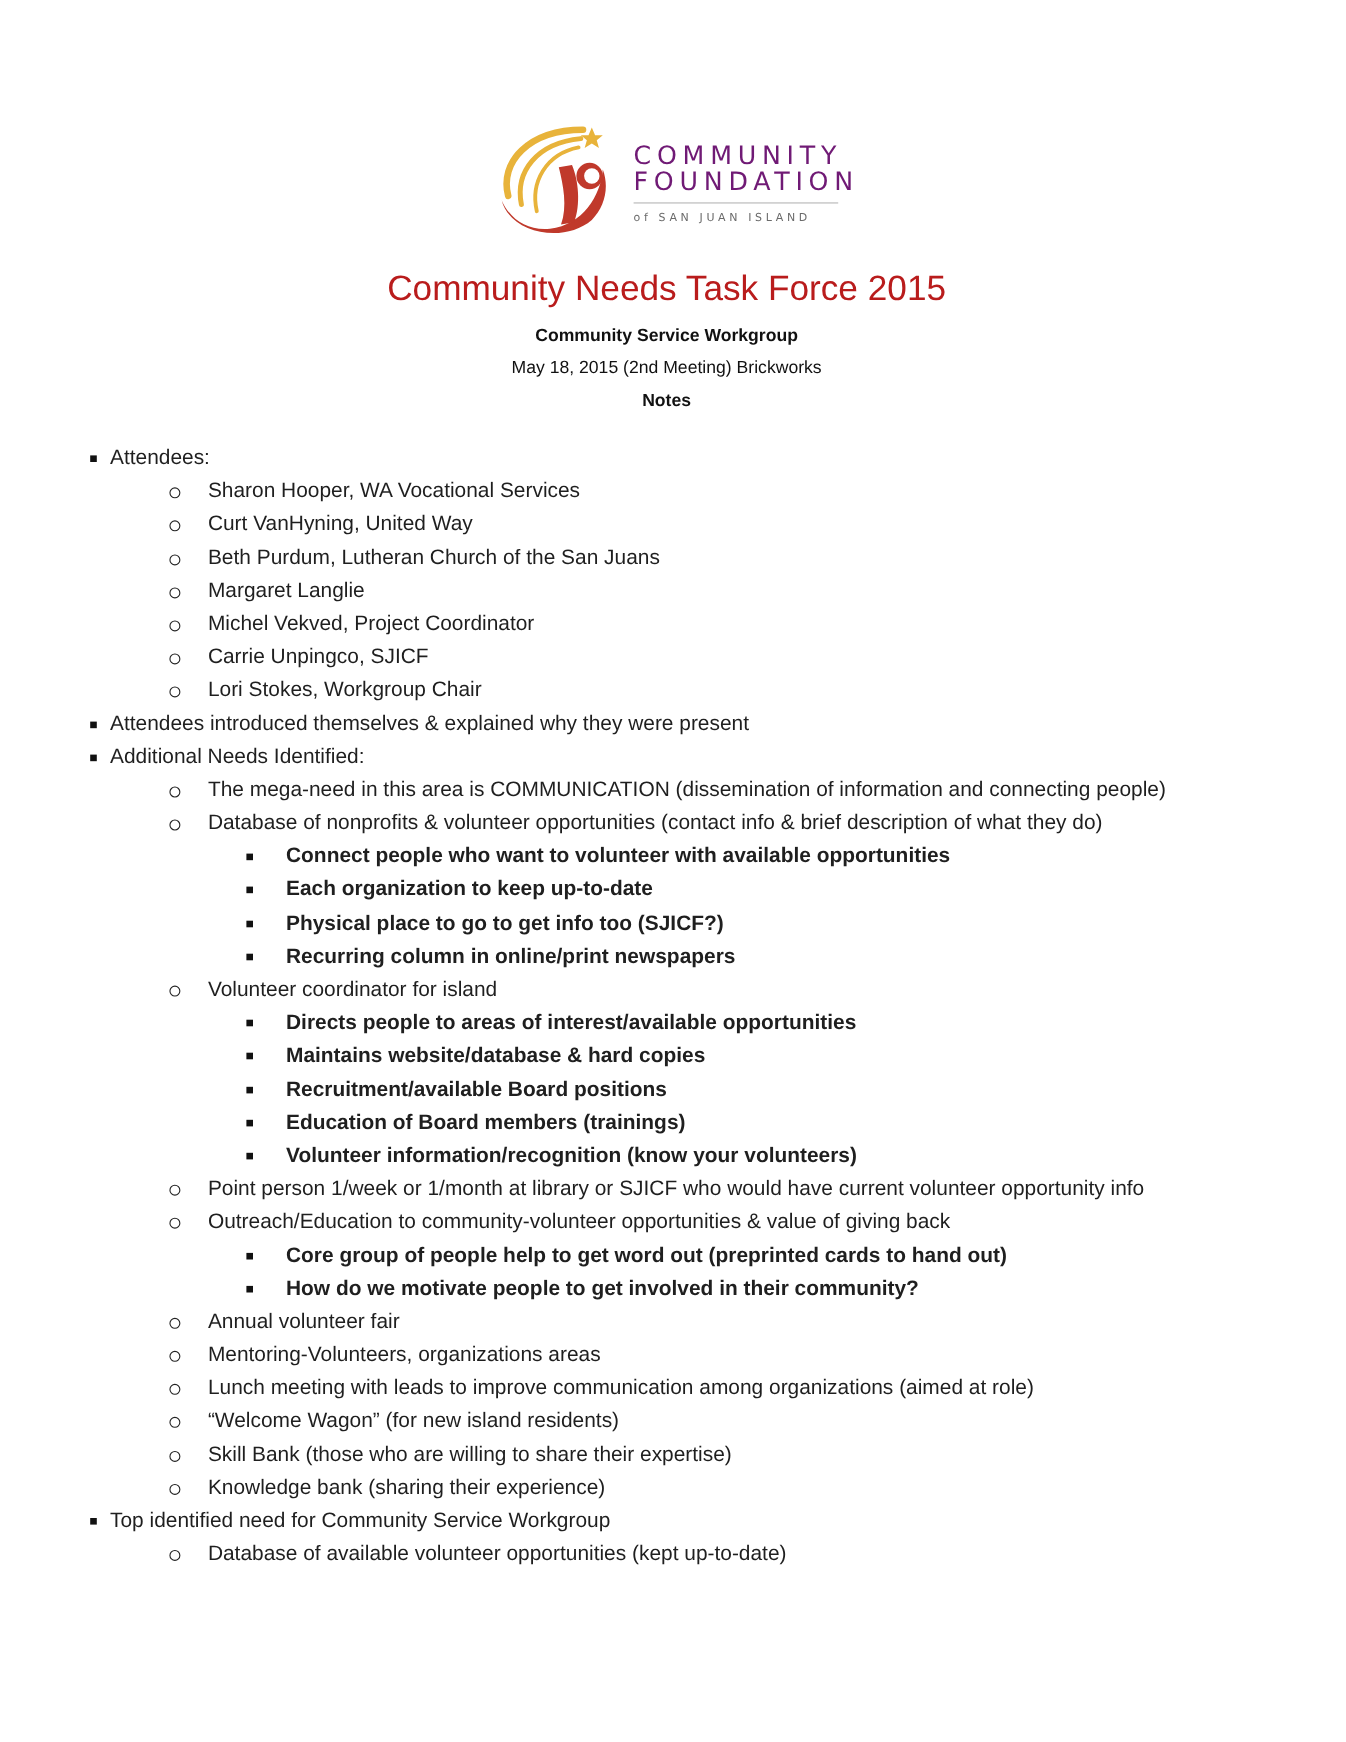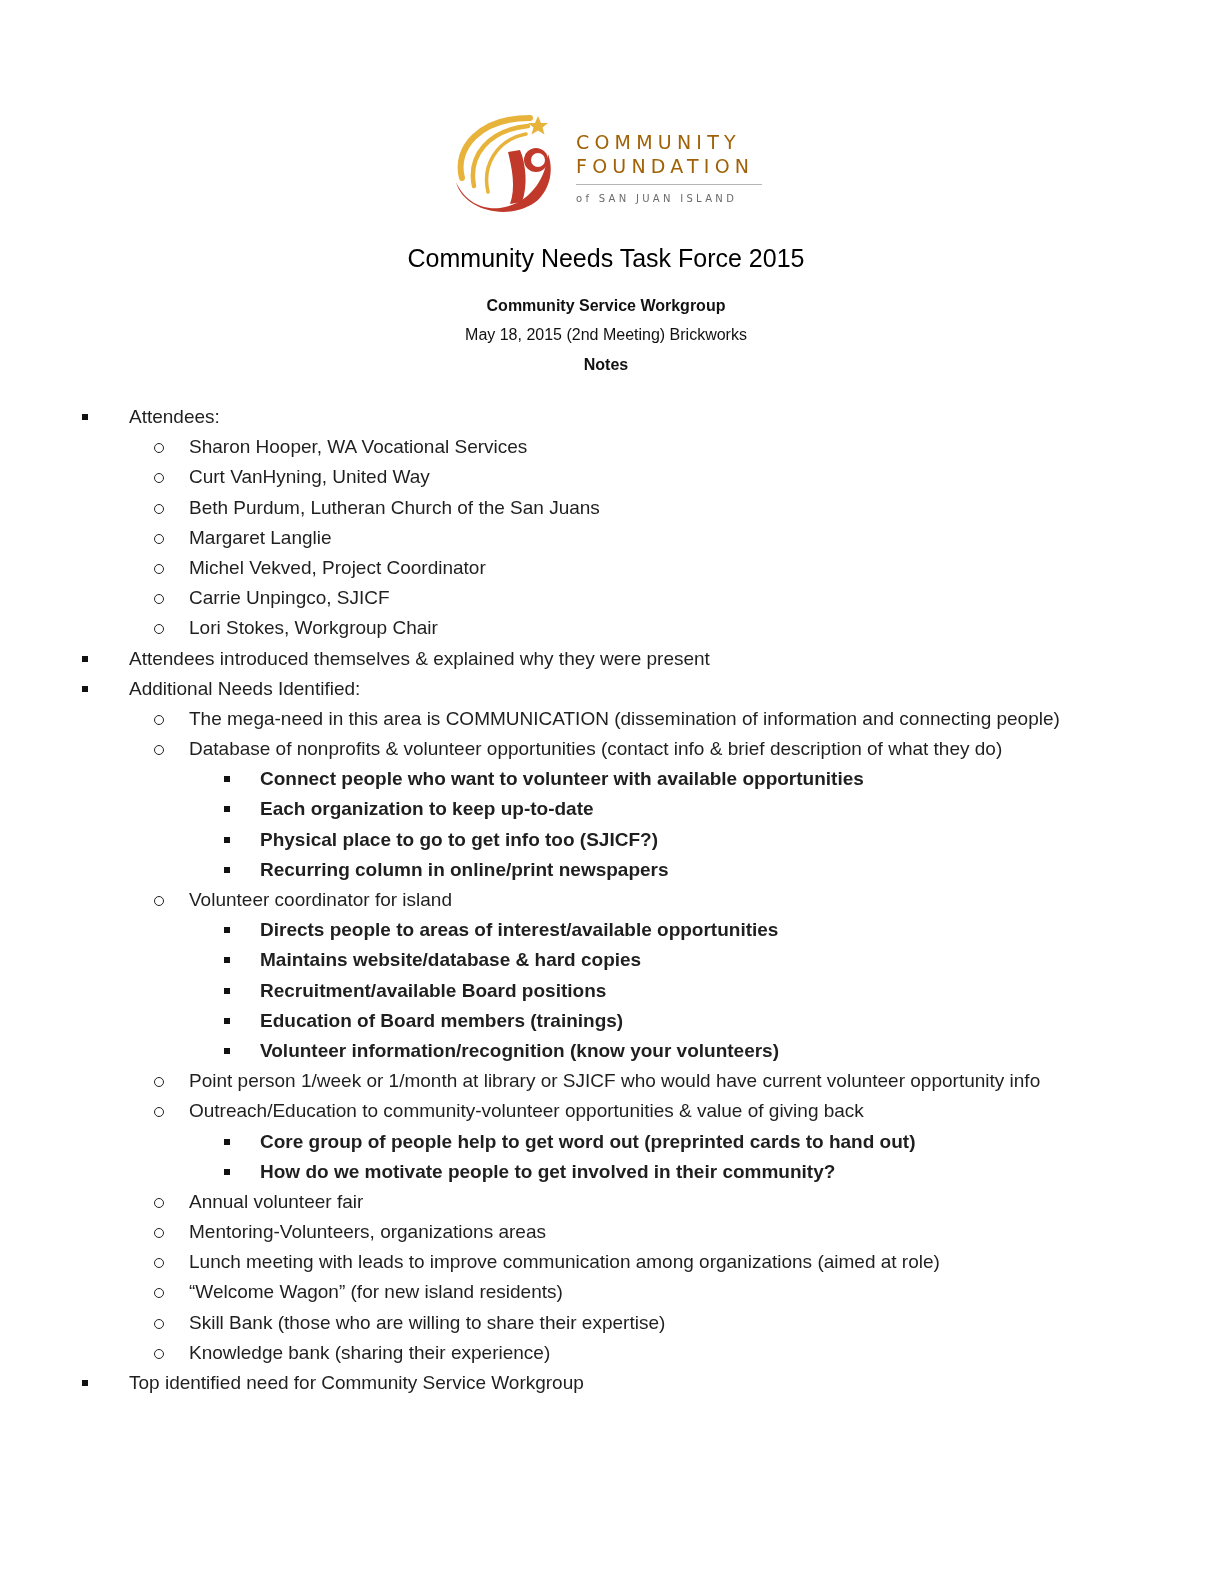--- a/index.html
+++ b/index.html
@@ -9,45 +9,45 @@
     color: #1a1a1a;
   }
   .logo {
     position: absolute; left: 450px; top: 108px; width: 320px; height: 112px;
   }
   .logo svg.mark { position: absolute; left: 0; top: 0; width: 112px; height: 112px; }
   .logo .brand {
     position: absolute; left: 126px; top: 22px; width: 190px;
   }
   .logo .l1, .logo .l2 {
-    font-family: "DejaVu Sans", sans-serif; font-size: 19px; letter-spacing: 5.2px;
-    color: #a16207; line-height: 24px; font-weight: normal; white-space: nowrap;
+    font-family: "DejaVu Sans", sans-serif; font-size: 23px; letter-spacing: 5.2px;
+    color: #701a75; line-height: 24px; font-weight: normal; white-space: nowrap;
   }
   .logo .rule { height: 1px; background: #b5b5b5; margin: 6px 0 8px 0; width: 186px; }
   .logo .l3 {
     font-family: "DejaVu Sans", sans-serif; font-size: 10px; letter-spacing: 3.3px;
     color: #6a6a6a; white-space: nowrap;
   }
   .title {
     position: absolute; left: 0; width: 1212px; top: 244px; text-align: center;
-    font-size: 25px; color: #000000;
+    font-size: 32px; color: #b91c1c;
   }
   .sub {
     position: absolute; left: 0; width: 1212px; text-align: center; font-size: 16px; color:#111;
   }
   .sub.b { font-weight: bold; }
   .body-list {
     position: absolute; left: 0; top: 403px; width: 1224px;
     font-size: 19px; color: #1f1f1f;
   }
   .row { position: relative; height: 30.2px; line-height: 28px; white-space: nowrap; }
   .row .bul { position: absolute; top: 0; }
   .row .txt { position: absolute; top: 0; }
   .lvl1 .bul { left: 82px; font-size: 11px; }
-  .lvl1 .txt { left: 129px; }
+  .lvl1 .txt { left: 100px; }
   .lvl2 .bul { left: 154px; font-size: 18px; }
   .lvl2 .txt { left: 189px; }
   .lvl3 .bul { left: 224px; font-size: 11px; }
   .lvl3 .txt { left: 260px; font-weight: bold; }
   .sq { display:inline-block; width:6px; height:6px; background:#111; position:absolute; top:11px; }
   .circ { display:inline-block; width:8px; height:8px; border:1.3px solid #222; border-radius:50%; position:absolute; top:10px; }
 </style>
 </head>
 <body>
 
@@ -270,13 +270,19 @@
         <span class="circ"></span>
       </span>
       <span class="txt">Knowledge bank (sharing their experience)</span>
     </div>
     <div class="row lvl1">
       <span class="bul">
         <span class="sq"></span>
       </span>
       <span class="txt">Top identified need for Community Service Workgroup</span>
     </div>
+    <div class="row lvl2">
+      <span class="bul">
+        <span class="circ"></span>
+      </span>
+      <span class="txt">Database of available volunteer opportunities (kept up-to-date)</span>
+    </div>
   </div>
 
 </body></html>

